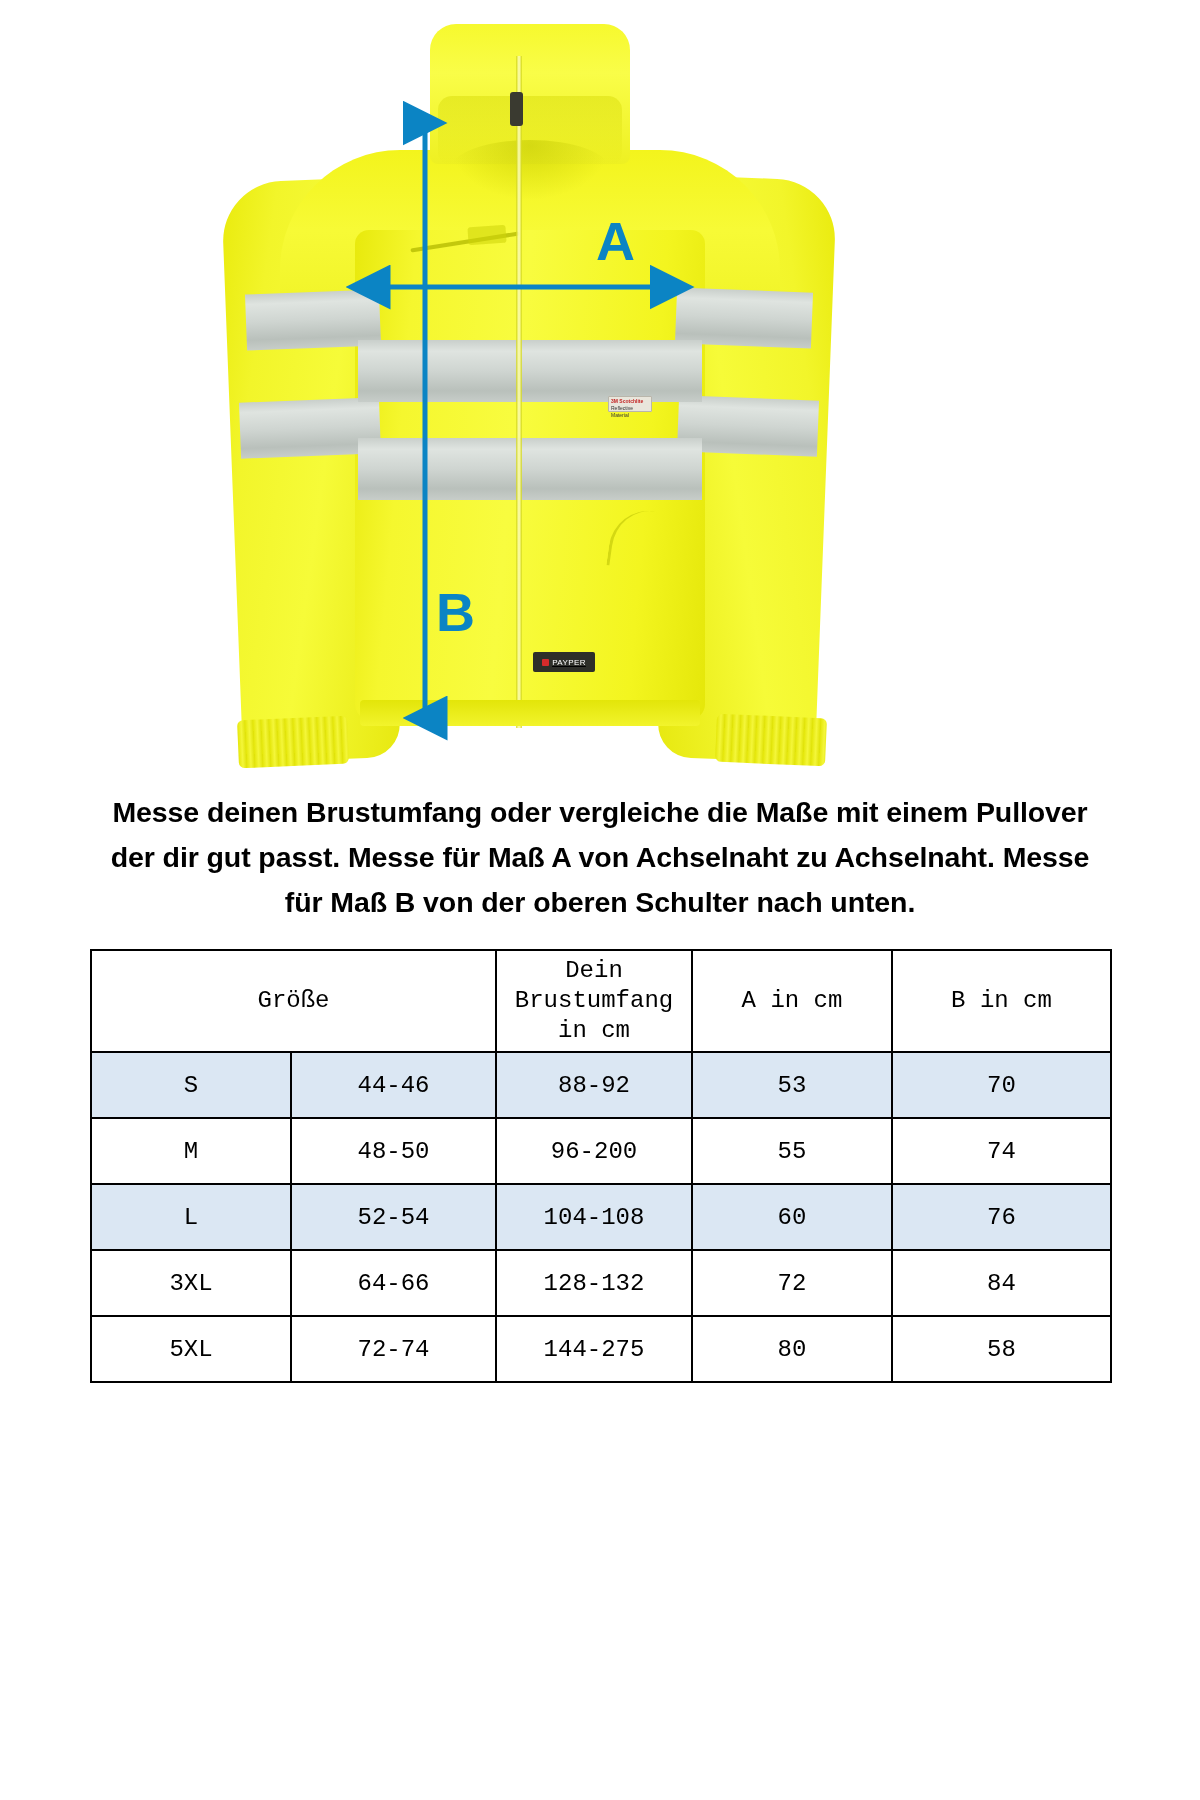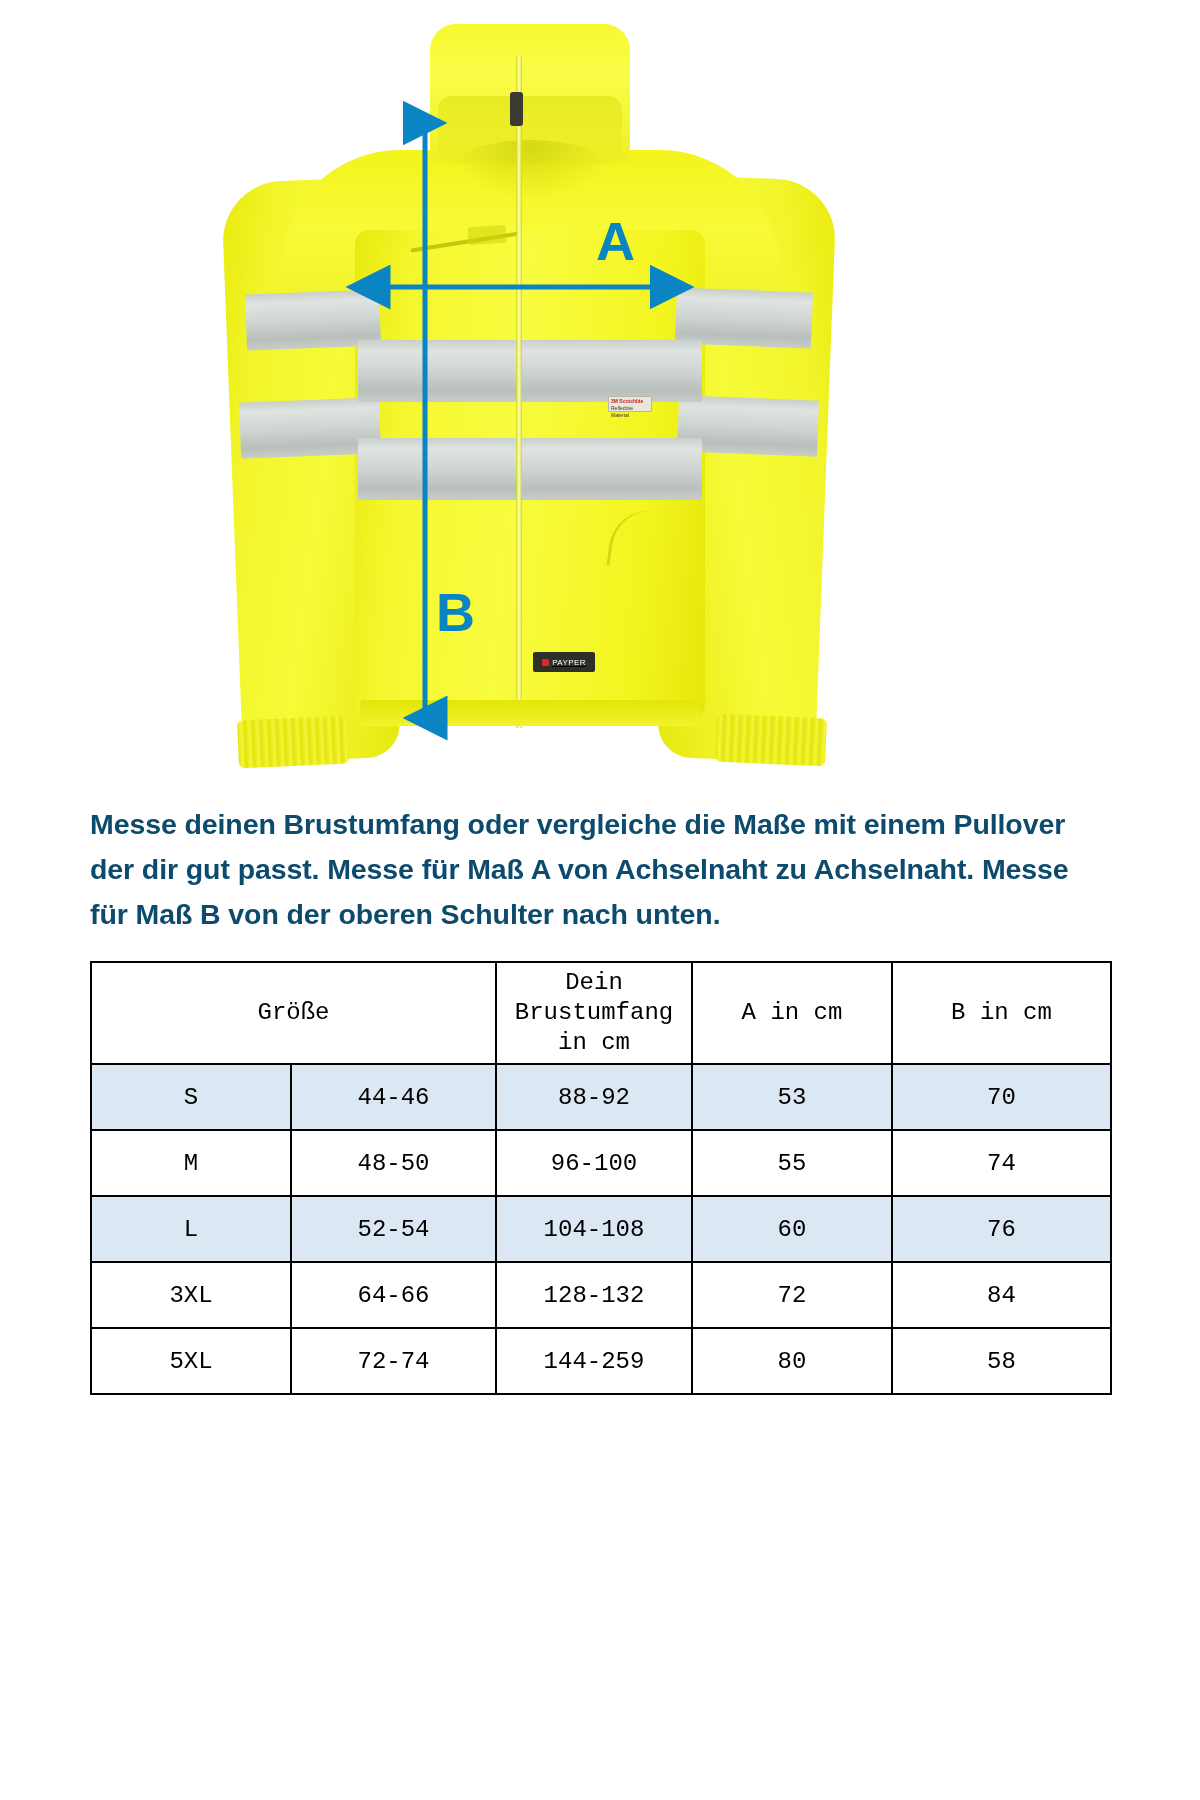--- a/index.html
+++ b/index.html
@@ -179,27 +179,28 @@
     font-weight: bold;
     font-size: 54px;
     line-height: 54px;
   }
   .label-a { left: 596px; top: 214px; }
   .label-b { left: 436px; top: 585px; }
 
   
   .description {
     width: 1020px;
-    margin: 12px auto;
+    margin: 0 auto;
     padding: 0 0 8px 0;
+    text-align: center;
     font-family: "Liberation Sans", sans-serif;
     font-weight: bold;
     font-size: 28.5px;
     line-height: 45px;
-    color: #0c4a6e;
+    color: #000000;
     letter-spacing: -0.1px;
   }
 
   
   .table-wrap {
     width: 1020px;
     margin: 16px auto 0 auto;
   }
   table.size-table {
     border-collapse: collapse;
@@ -325,40 +326,40 @@
         <tr class="shaded">
           <td>S</td>
           <td>44-46</td>
           <td>88-92</td>
           <td>53</td>
           <td>70</td>
         </tr>
         <tr class="plain">
           <td>M</td>
           <td>48-50</td>
-          <td>96-100</td>
+          <td>96-200</td>
           <td>55</td>
           <td>74</td>
         </tr>
         <tr class="shaded">
           <td>L</td>
           <td>52-54</td>
           <td>104-108</td>
           <td>60</td>
           <td>76</td>
         </tr>
         <tr class="plain">
           <td>3XL</td>
           <td>64-66</td>
           <td>128-132</td>
           <td>72</td>
           <td>84</td>
         </tr>
         <tr class="plain">
           <td>5XL</td>
           <td>72-74</td>
-          <td>144-259</td>
+          <td>144-275</td>
           <td>80</td>
           <td>58</td>
         </tr>
       </tbody>
   </table>
 </div>
 
 </body></html>

